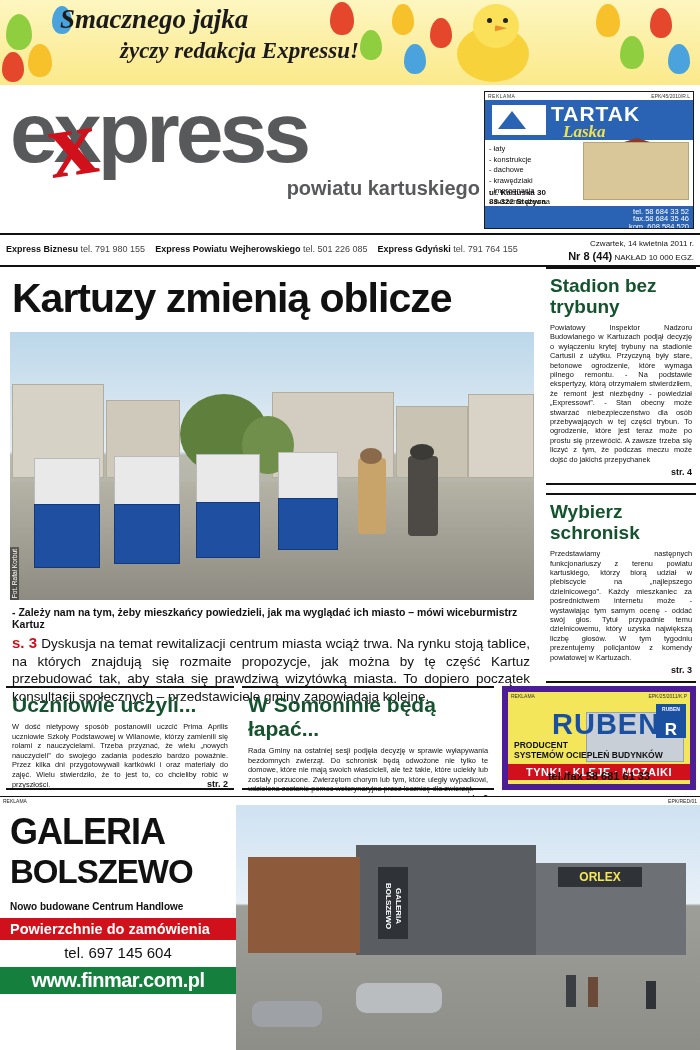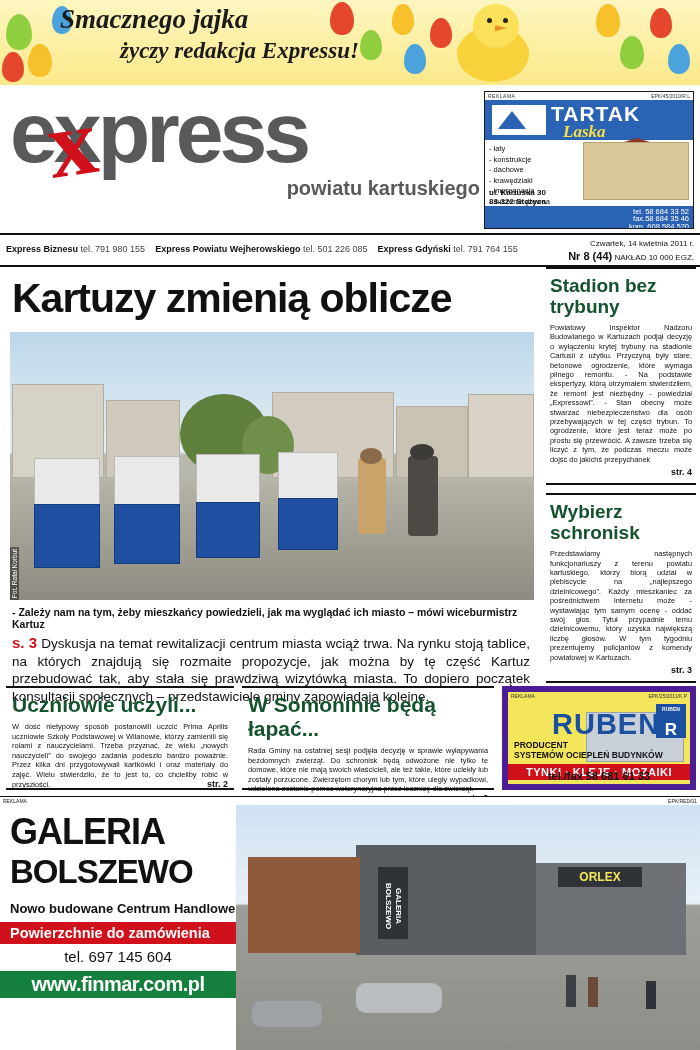--- a/index.html
+++ b/index.html
@@ -149,21 +149,21 @@
   .ruben .tel{position:absolute;left:0;bottom:2px;width:100%;text-align:center;font-size:11px;font-weight:bold;color:#111;}
   .ruben .bldg{position:absolute;right:6px;top:20px;width:96px;height:48px;background:#c8cfd6;border:1px solid #9aa3ab;}
 
   
   .galeria{position:absolute;left:0;width:700px;box-sizing:border-box;border-top:1px solid #111;overflow:hidden;background:#111;}
   .galeria .rek{position:absolute;left:3px;top:1px;font-size:5px;color:#222;background:#fff;z-index:5;}
   .galeria .code{position:absolute;right:3px;top:1px;font-size:5px;color:#222;background:#fff;z-index:5;}
   .galeria .leftpane{position:absolute;left:0;top:8px;width:236px;height:170px;background:#fff;}
   .galeria .g1{font-size:36px;font-weight:bold;color:#111;margin:6px 0 0 10px;letter-spacing:-1px;}
   .galeria .g2{font-size:33px;font-weight:bold;color:#111;margin:0 0 0 10px;letter-spacing:-1px;}
-  .galeria .g3{font-size:13px;font-weight:bold;color:#111;margin:10px 0 0 10px;}
+  .galeria .g3{font-size:10px;font-weight:bold;color:#111;margin:10px 0 0 10px;}
   .galeria .g4{background:#d0111b;color:#fff;font-size:14.5px;font-weight:bold;padding:3px 0 3px 10px;margin-top:6px;}
   .galeria .g5{font-size:15px;text-align:center;margin-top:4px;color:#111;}
   .galeria .g6{background:#15803d;color:#fff;font-size:20px;font-weight:bold;text-align:center;margin-top:6px;padding:2px 0;letter-spacing:-.5px;}
   .galeria .render{position:absolute;left:236px;top:8px;width:464px;height:170px;
     background:linear-gradient(#cfe2f2 0%,#e8f0f7 40%,#9d9e98 41%,#8d8e88 100%);}
   .galeria .rbuild{position:absolute;background:#5a5e63;}
   .galeria .rbuild2{position:absolute;background:#8e5a3c;}
   .galeria .sign{position:absolute;background:#2f3337;color:#fff;font-size:8px;font-weight:bold;text-align:center;}
 </style>
 </head>

